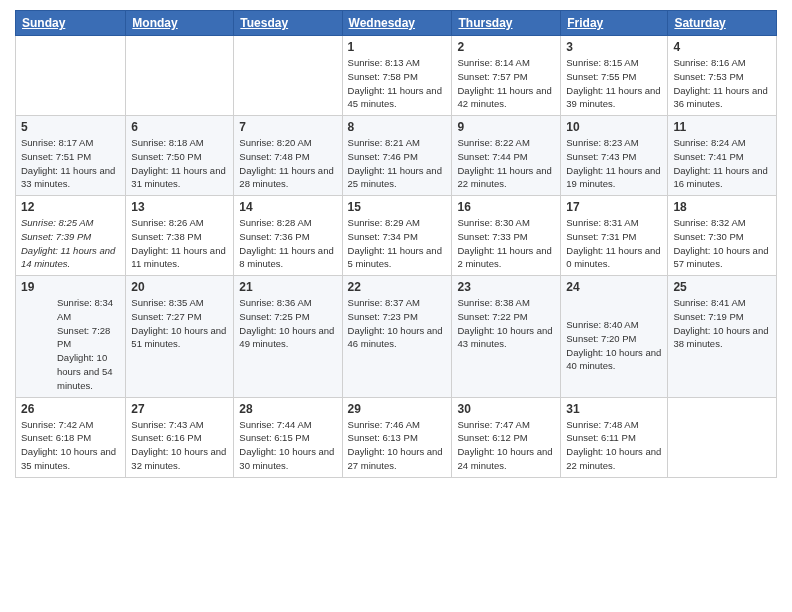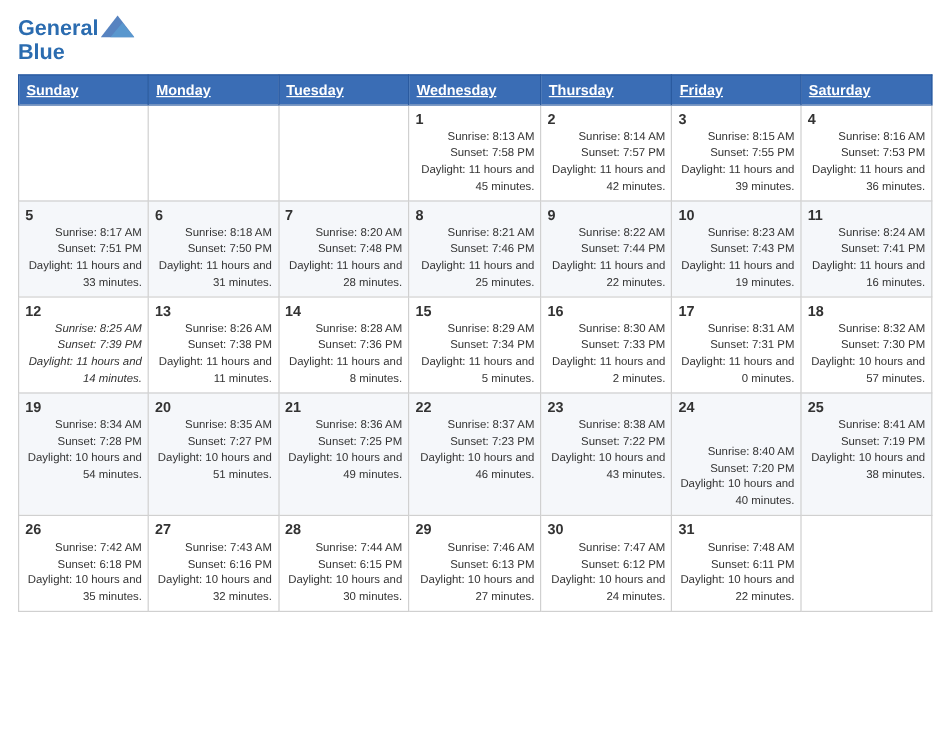--- a/index.html
+++ b/index.html
@@ -89,52 +89,29 @@
       font-size: 12px;
       font-weight: bold;
       color: #333;
       display: block;
       margin-bottom: 2px;
     }
     .cell-info {
       font-size: 9.5px;
       color: #333;
       line-height: 1.45;
-      text-align: right;
     }
     .empty-cell {
       background: #f9f9f9;
     }
   </style>
 </head>
 <body>
 
 <div class="page">
-  <div class="header">
-    <div class="logo">
-      <div>
-        <div style="display:flex;align-items:center;">
-          <span class="logo-text">
-            <span>General</span>
-          </span>
-          <svg class="logo-icon" viewBox="0 0 28 18" xmlns="http://www.w3.org/2000/svg">
-            <polygon points="0,18 14,0 28,18" fill="#3a6db5" opacity="0.85"></polygon>
-            <polygon points="8,18 18,6 28,18" fill="#5a9fd4" opacity="0.7"></polygon>
-          </svg>
-        </div>
-        <div class="logo-text" style="color:#3a6db5;">
-          <span>Blue</span>
-        </div>
-      </div>
-    </div>
-    <div class="title-block">
-      <div class="month-title"></div>
-      <div class="location"></div>
-    </div>
-  </div>
 
   <table class="calendar">
     <thead>
       <tr>
       <th>Sunday</th>
           <th>Monday</th>
           <th>Tuesday</th>
           <th>Wednesday</th>
           <th>Thursday</th>
           <th>Friday</th>
@@ -255,21 +232,21 @@
           <td>
             <span class="day-num">18</span>
             <div class="cell-info" style="white-space: pre-line;">Sunrise: 8:32 AM
 Sunset: 7:30 PM
 Daylight: 10 hours and 57 minutes.</div>
           </td>
         </tr>
         <tr>
           <td>
             <span class="day-num">19</span>
-            <div class="cell-info" style="white-space: pre-line;">Sunrise: 8:34 AM
+            <div class="cell-info" style="white-space: pre-line; margin-left: 36px;">Sunrise: 8:34 AM
 Sunset: 7:28 PM
 Daylight: 10 hours and 54 minutes.</div>
           </td>
           <td>
             <span class="day-num">20</span>
             <div class="cell-info" style="white-space: pre-line;">Sunrise: 8:35 AM
 Sunset: 7:27 PM
 Daylight: 10 hours and 51 minutes.</div>
           </td>
           <td>

